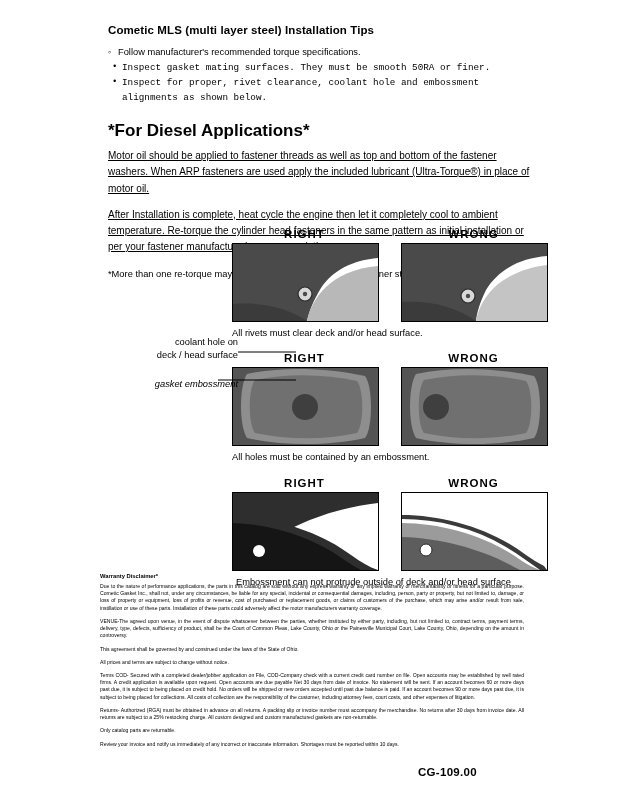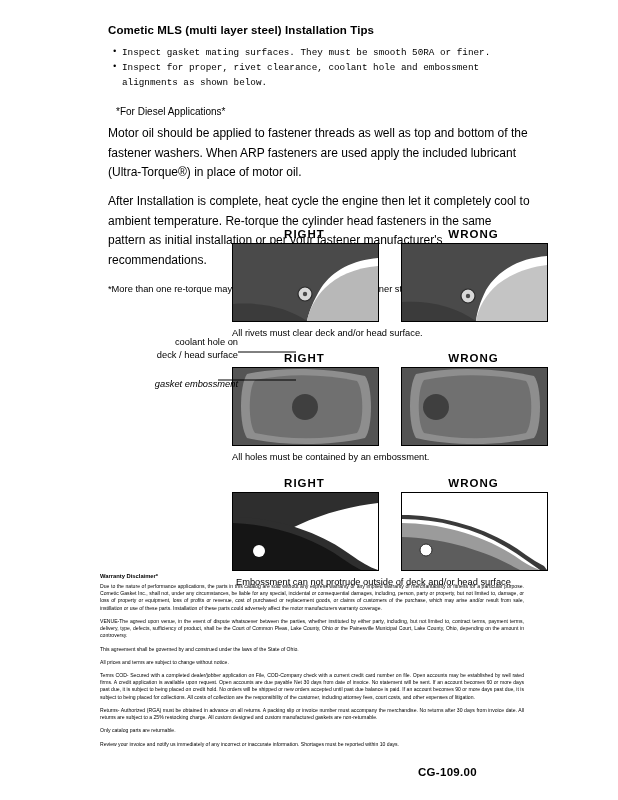--- a/index.html
+++ b/index.html
@@ -64,28 +64,29 @@
     padding-left: 10px;
   }
   ul.sub > li::before {
     content: "\2022";
     position: absolute;
     left: 0;
     top: 0;
     font-size: 9px;
   }
   h2.subhead {
+    font-size: 17px;
+    font-weight: bold;
+    margin: 16px 0 7px 8px;
+  }
+  p.para {
     font-size: 10px;
-    font-weight: normal;
-    margin: 16px 0 7px 16px;
-  }
-  p.para {
-    font-size: 12px;
     line-height: 1.62;
     margin: 0 0 10px 8px;
+    text-decoration: underline;
   }
   p.note {
     font-size: 9.3px;
     line-height: 1.62;
     margin: 12px 0 0 8px;
   }
 
   
   .figures {
     position: absolute;
@@ -168,20 +169,21 @@
 </style>
 </head>
 <body>
 
 <div class="page">
 
   <div class="content">
     <h1 class="title">Cometic MLS (multi layer steel) Installation Tips</h1>
 
     <ul class="bullets">
+      <li>Follow manufacturer's recommended torque specifications.</li>
     </ul>
     <ul class="sub">
       <li>Inspect gasket mating surfaces.  They must be smooth 50RA or finer.</li>
       <li>Inspect for proper, rivet clearance, coolant hole and embossment alignments as shown below.</li>
     </ul>
 
     <h2 class="subhead">*For Diesel Applications*</h2>
     <p class="para">Motor oil should be applied to fastener threads as well as top and bottom of the fastener washers. When ARP fasteners are used apply the included lubricant (Ultra-Torque®) in place of motor oil.</p>
     <p class="para">After Installation is complete, heat cycle the engine then let it completely cool to ambient temperature. Re-torque the cylinder head fasteners in the same pattern as initial installation or per your fastener manufacturer's recommendations.</p>
     <p class="note">*More than one re-torque may be required to achieve proper fastener stretch*</p>

